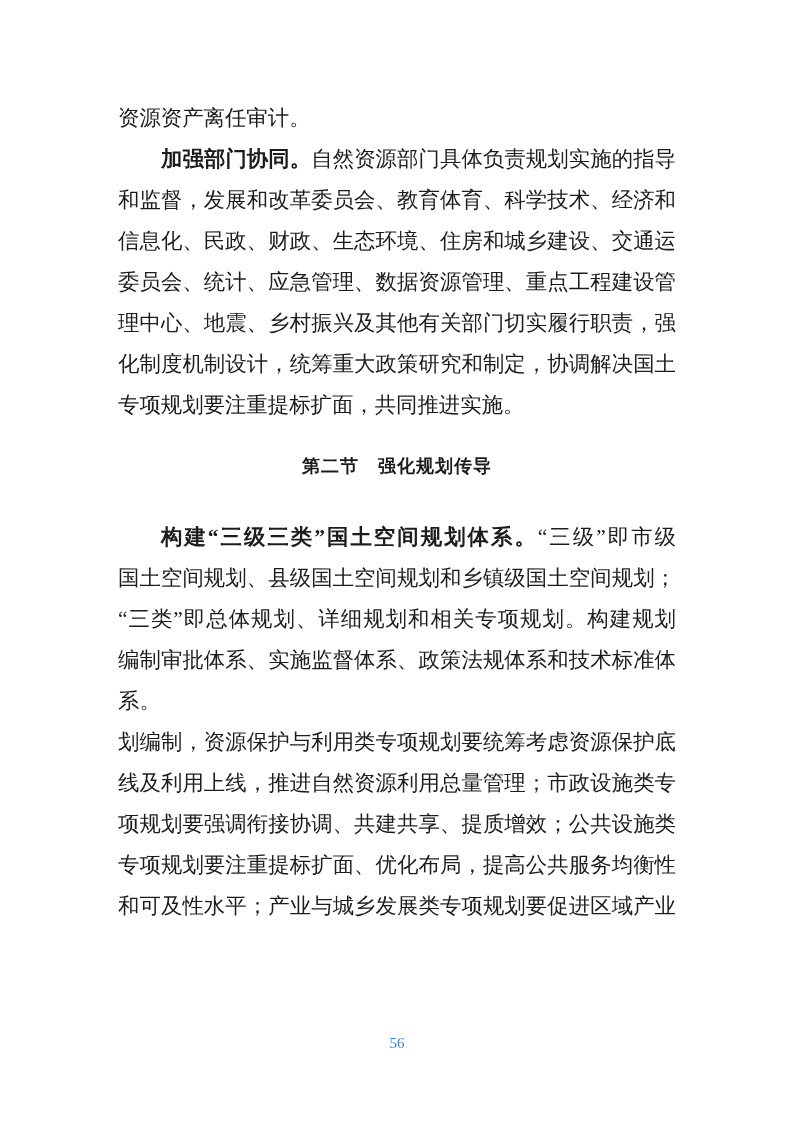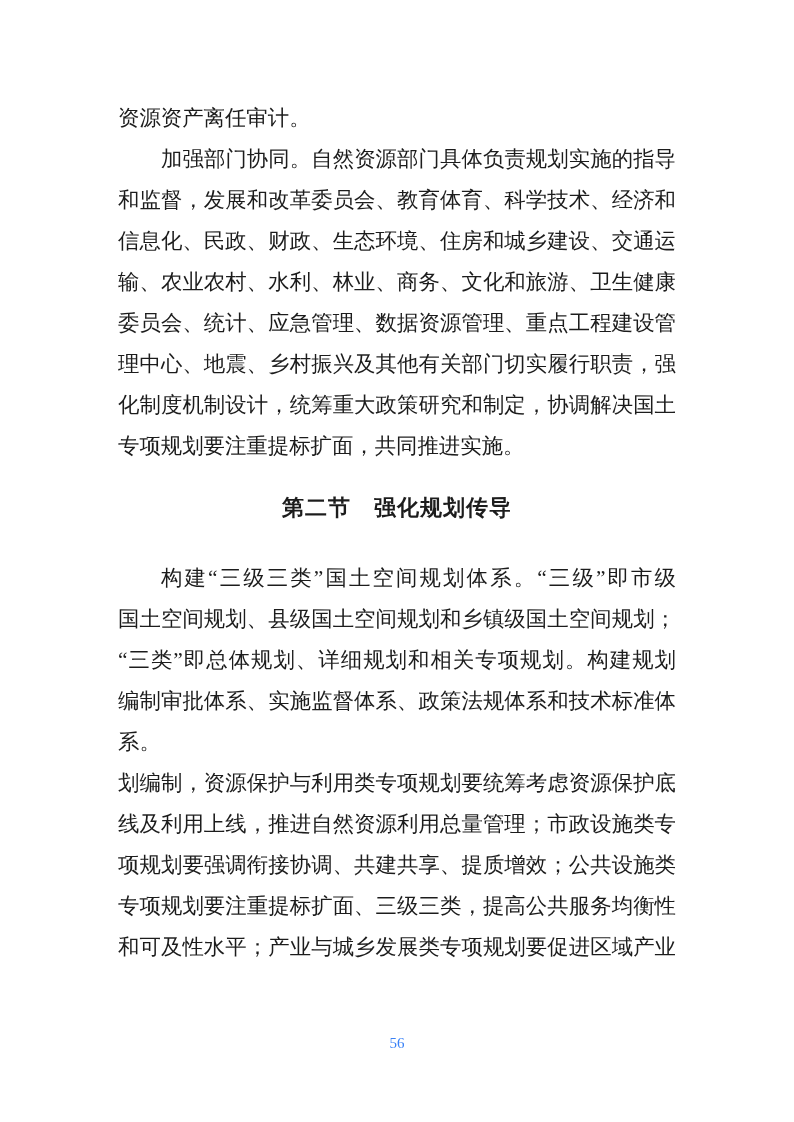--- a/index.html
+++ b/index.html
@@ -23,26 +23,26 @@
     line-height: 41px;
     text-align: left;
     overflow: hidden;
   }
   .full {
     text-align: justify;
     text-align-last: justify;
     text-justify: inter-character;
   }
   .indent { text-indent: 43px; }
-  .lead { font-weight: normal; }
+  .lead { font-weight: bold; }
   .heading {
     margin-top: 20px;
     margin-bottom: 30px;
     line-height: 41px;
-    font-size: 22px;
+    font-size: 18px;
     font-weight: bold;
     text-align: center;
     font-family: "Liberation Sans", sans-serif;
     letter-spacing: 1px;
   }
   .pageno {
     position: absolute;
     left: 0;
     top: 1033px;
     width: 794px;
@@ -56,36 +56,35 @@
 <body>
 
 <div class="page">
   <div class="content">
 
     <div class="line">资源资产离任审计。</div>
 
     <div class="line full indent"><span class="lead">加强部门协同。</span><span>自然资源部门具体负责规划实施的指导</span></div>
     <div class="line full">和监督，发展和改革委员会、教育体育、科学技术、经济和</div>
     <div class="line full">信息化、民政、财政、生态环境、住房和城乡建设、交通运</div>
-    <div class="line full">输、农业农村、水利、林业、商务、文化和旅游、卫生健康</div>
     <div class="line full">委员会、统计、应急管理、数据资源管理、重点工程建设管</div>
     <div class="line full">理中心、地震、乡村振兴及其他有关部门切实履行职责，强</div>
     <div class="line full">化制度机制设计，统筹重大政策研究和制定，协调解决国土</div>
     <div class="line">专项规划要注重提标扩面，共同推进实施。</div>
 
     <div class="heading">第二节　强化规划传导</div>
 
     <div class="line full indent"><span class="lead">构建“三级三类”国土空间规划体系。</span><span>“三级”即市级</span></div>
     <div class="line full">国土空间规划、县级国土空间规划和乡镇级国土空间规划；</div>
     <div class="line full">“三类”即总体规划、详细规划和相关专项规划。构建规划</div>
     <div class="line full">编制审批体系、实施监督体系、政策法规体系和技术标准体</div>
     <div class="line">系。</div>
 
     <div class="line full">划编制，资源保护与利用类专项规划要统筹考虑资源保护底</div>
     <div class="line full">线及利用上线，推进自然资源利用总量管理；市政设施类专</div>
     <div class="line full">项规划要强调衔接协调、共建共享、提质增效；公共设施类</div>
-    <div class="line full">专项规划要注重提标扩面、三级三类，提高公共服务均衡性</div>
+    <div class="line full">专项规划要注重提标扩面、优化布局，提高公共服务均衡性</div>
     <div class="line full">和可及性水平；产业与城乡发展类专项规划要促进区域产业</div>
 
   </div>
 
   <div class="pageno">56</div>
 </div>
 
 </body></html>

